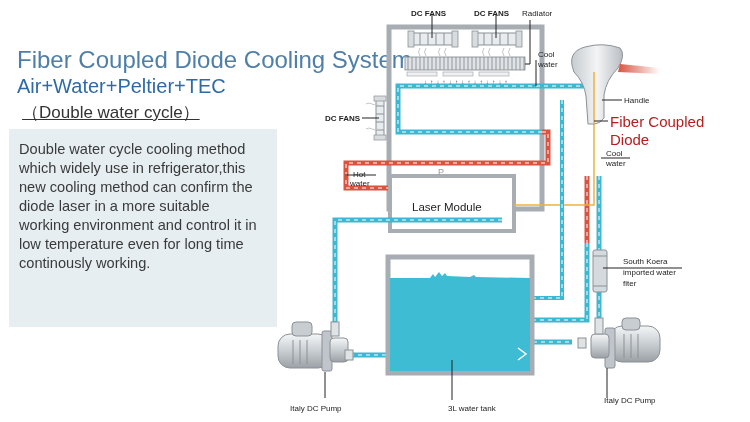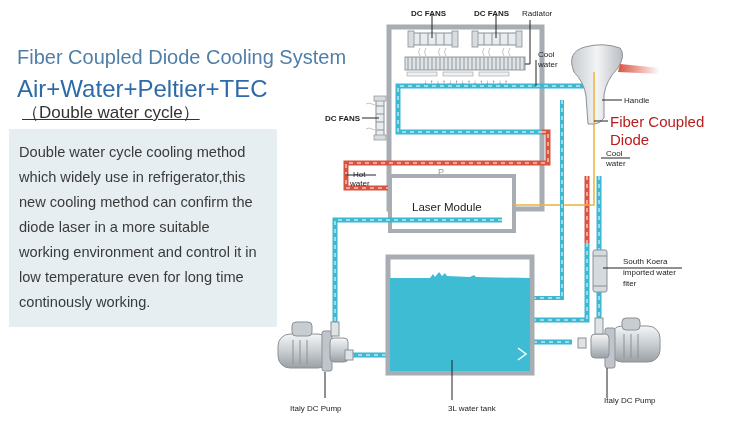--- a/index.html
+++ b/index.html
@@ -1,21 +1,21 @@
 <!DOCTYPE html>
 <html><head>
 <meta charset="utf-8">
 <style>
   html, body { margin:0; padding:0; background:#ffffff; }
   body { width:750px; height:422px; position:relative; overflow:hidden; font-family:"Liberation Sans", sans-serif; }
-  .title1 { position:absolute; left:17px; top:46px; font-size:20px; color:#4f7fa8; white-space:nowrap; }
-  .title2 { position:absolute; left:17px; top:75px; font-size:24px; color:#2f6aa8; white-space:nowrap; }
+  .title1 { position:absolute; left:17px; top:46px; font-size:24px; color:#4f7fa8; white-space:nowrap; }
+  .title2 { position:absolute; left:17px; top:75px; font-size:20px; color:#2f6aa8; white-space:nowrap; }
   .title3 { position:absolute; left:22px; top:101px; font-size:17px; color:#333333; white-space:nowrap;text-decoration:underline; }
   .desc-box { position:absolute; left:9px; top:129px; width:268px; height:198px; background:#e6eef1; }
-  .desc-text { position:absolute; left:10px; top:11px; width:262px; font-size:14.6px; line-height:25px; color:#3a3a3a; white-space:pre-line; }
+  .desc-text { position:absolute; left:10px; top:11px; width:262px; font-size:14.6px; line-height:19px; color:#3a3a3a; white-space:pre-line; }
   svg.diagram { position:absolute; left:0; top:0; }
   .lbl { font-family:"Liberation Sans", sans-serif; fill:#222; }
   .fiber-lbl { position:absolute; left:610px; top:113px; font-size:15px; line-height:18px; color:#b91c1c; white-space:pre-line; }
 </style>
 </head>
 <body>
 
 <div class="title1">Fiber Coupled Diode Cooling System</div>
 <div class="title2">Air+Water+Peltier+TEC</div>
 <div class="title3">（Double water cycle）</div>

